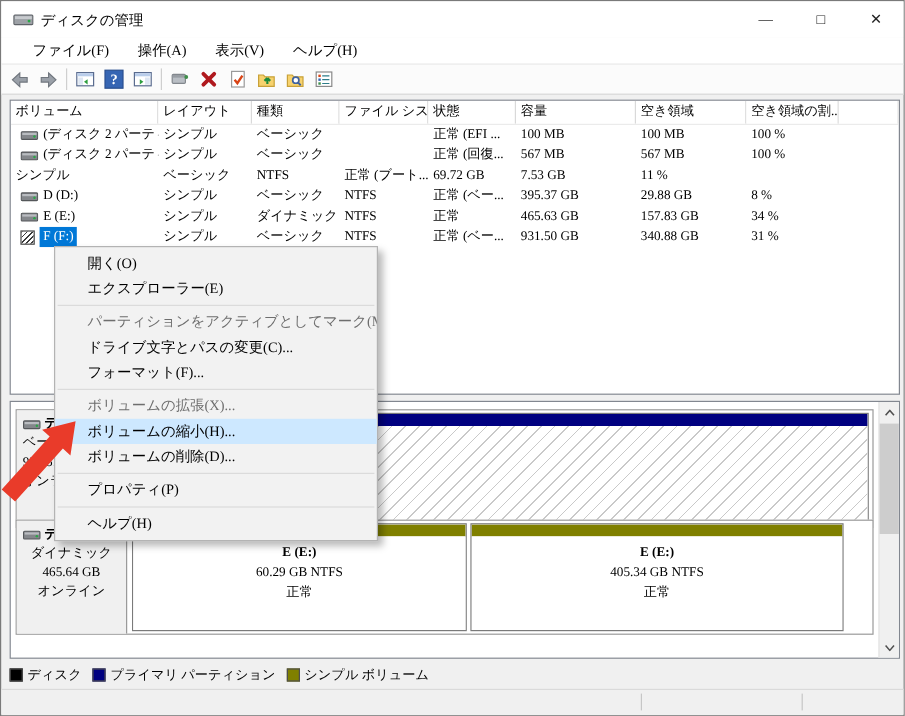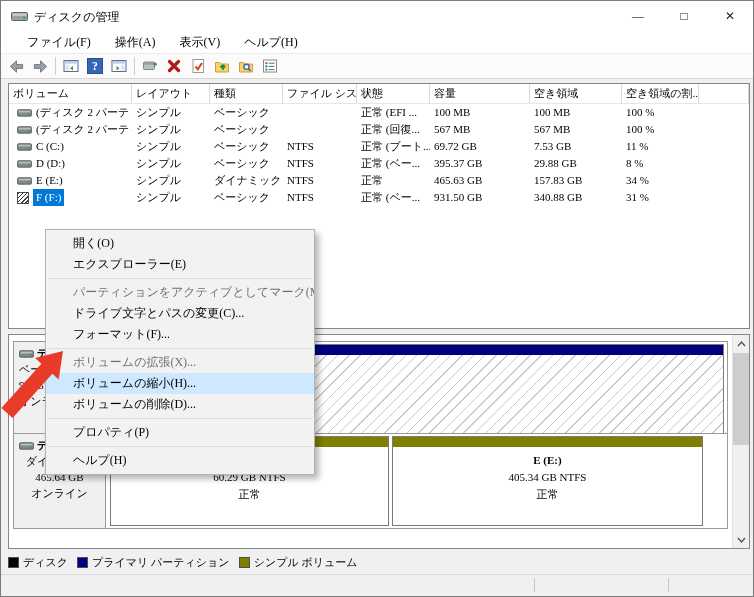--- a/index.html
+++ b/index.html
@@ -53,21 +53,21 @@
   .ptext{padding:5px 8px;font-size:11px;line-height:17px;white-space:nowrap;}
   .ptext .plabel{font-weight:bold;}
   
   .vscroll{position:absolute;top:0;right:0;width:17px;height:100%;background:#f0f0f0;border-left:1px solid #e3e3e3;box-sizing:border-box;}
   .sarr{position:absolute;left:0;width:16px;height:17px;display:flex;align-items:center;justify-content:center;}
   .sarr.up{top:0}.sarr.down{bottom:0}
   .sthumb{position:absolute;left:0;top:18px;width:16px;height:92px;background:#cdcdcd;}
   
   .ctx{position:absolute;left:44px;top:204px;width:270px;background:#f2f2f2;
        border:1px solid #b3b3b3;box-shadow:4px 4px 6px rgba(0,0,0,.28);
-       padding:3px 0;z-index:10;box-sizing:border-box;margin-top:24px;}
+       padding:3px 0;z-index:10;box-sizing:border-box;}
   .mi{height:21px;line-height:21px;padding-left:27px;font-size:12px;white-space:nowrap;overflow:hidden;}
   .mi.dis{color:#6e6e6e;}
   .mi.hl{background:#cde8ff;}
   .msep{height:1px;background:#dbdbdb;margin:3px 2px;}
   
   .arrow{position:absolute;left:0;top:338px;width:80px;height:90px;z-index:20;pointer-events:none;}
   
   .legend{position:absolute;left:7px;top:551px;height:20px;display:flex;align-items:center;gap:9px;font-size:11px;}
   .litem{display:flex;align-items:center;gap:4px;}
   .lsw{width:11px;height:11px;border:1px solid #4d4d4d;box-sizing:border-box;}
@@ -223,28 +223,20 @@
       <div class="vcell">ベーシック</div>
       <div class="vcell"></div>
       <div class="vcell">正常 (回復...</div>
       <div class="vcell">567 MB</div>
       <div class="vcell">567 MB</div>
       <div class="vcell">100 %</div>
         <div></div>
     </div>
 
     <div class="grid vrow">
-      <div class="vcell-name">
-          <svg class="disk-ico" viewBox="0 0 16 12">
-            <rect x="0.5" y="3" width="15" height="7" rx="1" fill="#84878b" stroke="#54575a"></rect>
-            <rect x="1.5" y="4" width="13" height="2" fill="#b9bcc0"></rect>
-            <circle cx="12.6" cy="7.4" r="1.1" fill="#28a745"></circle>
-          </svg>
-          <span class="vname">C (C:)</span>
-        </div>
       <div class="vcell">シンプル</div>
       <div class="vcell">ベーシック</div>
       <div class="vcell">NTFS</div>
       <div class="vcell">正常 (ブート...</div>
       <div class="vcell">69.72 GB</div>
       <div class="vcell">7.53 GB</div>
       <div class="vcell">11 %</div>
         <div></div>
     </div>
 

